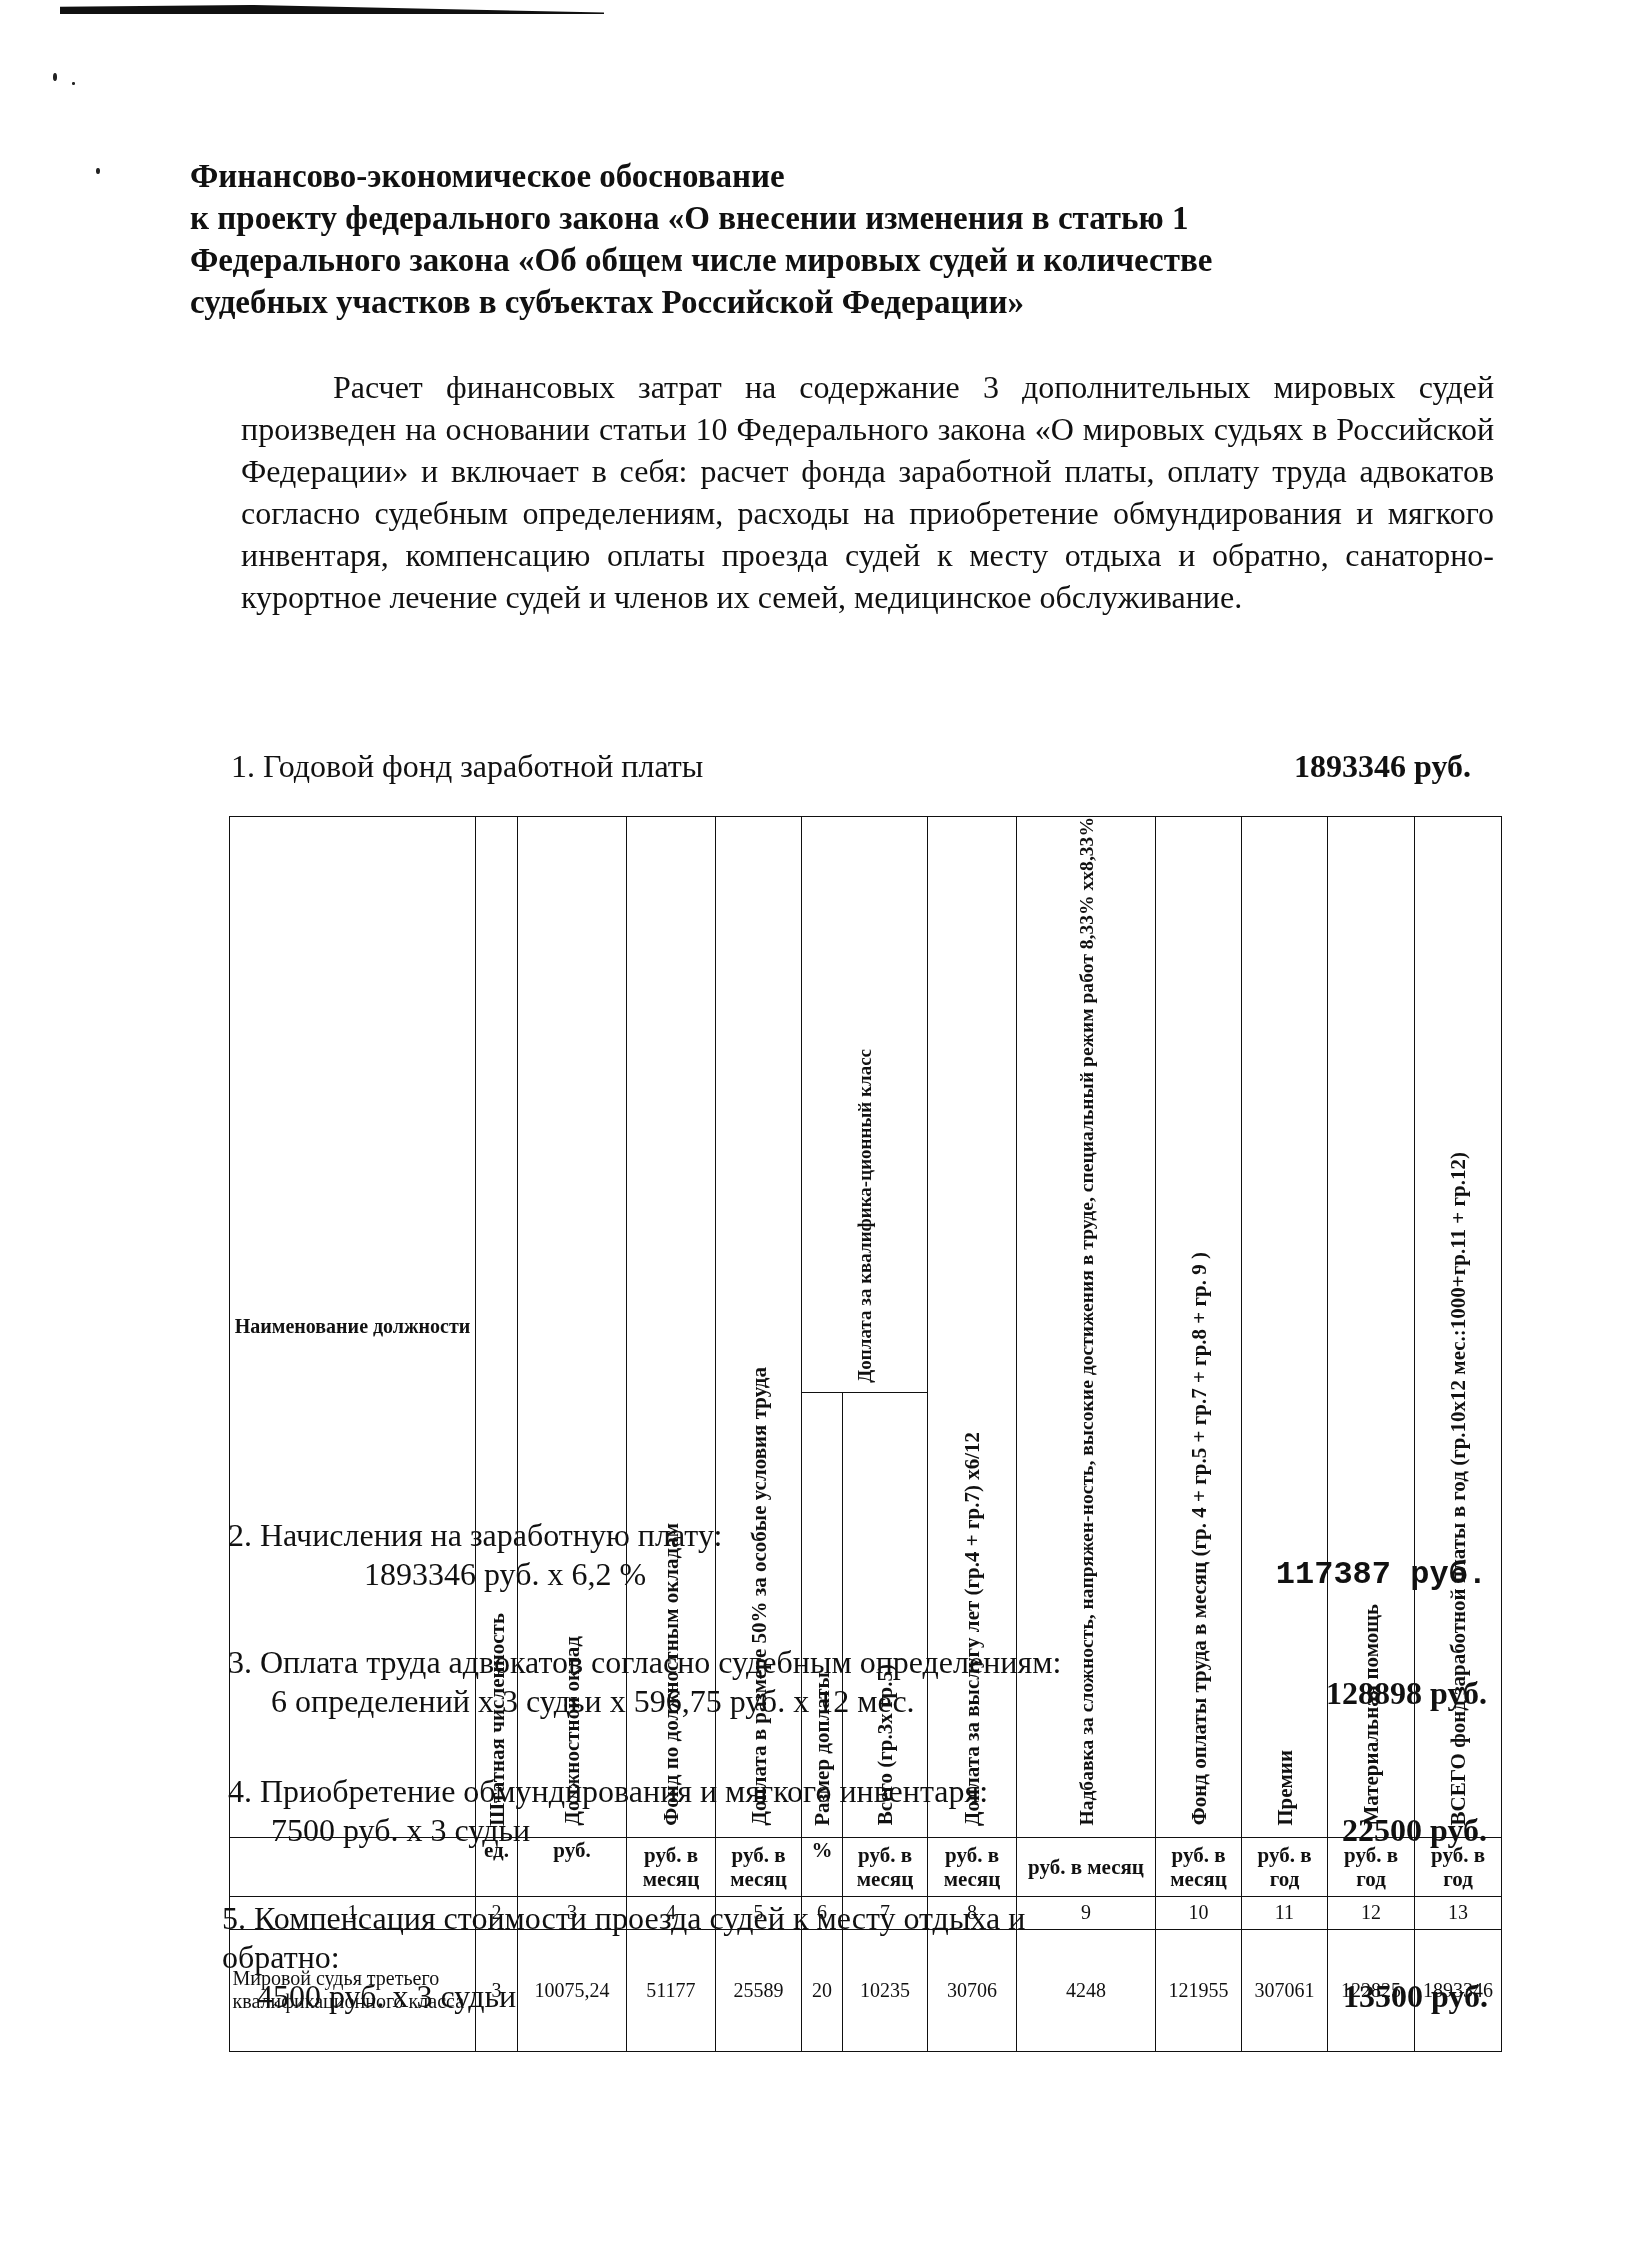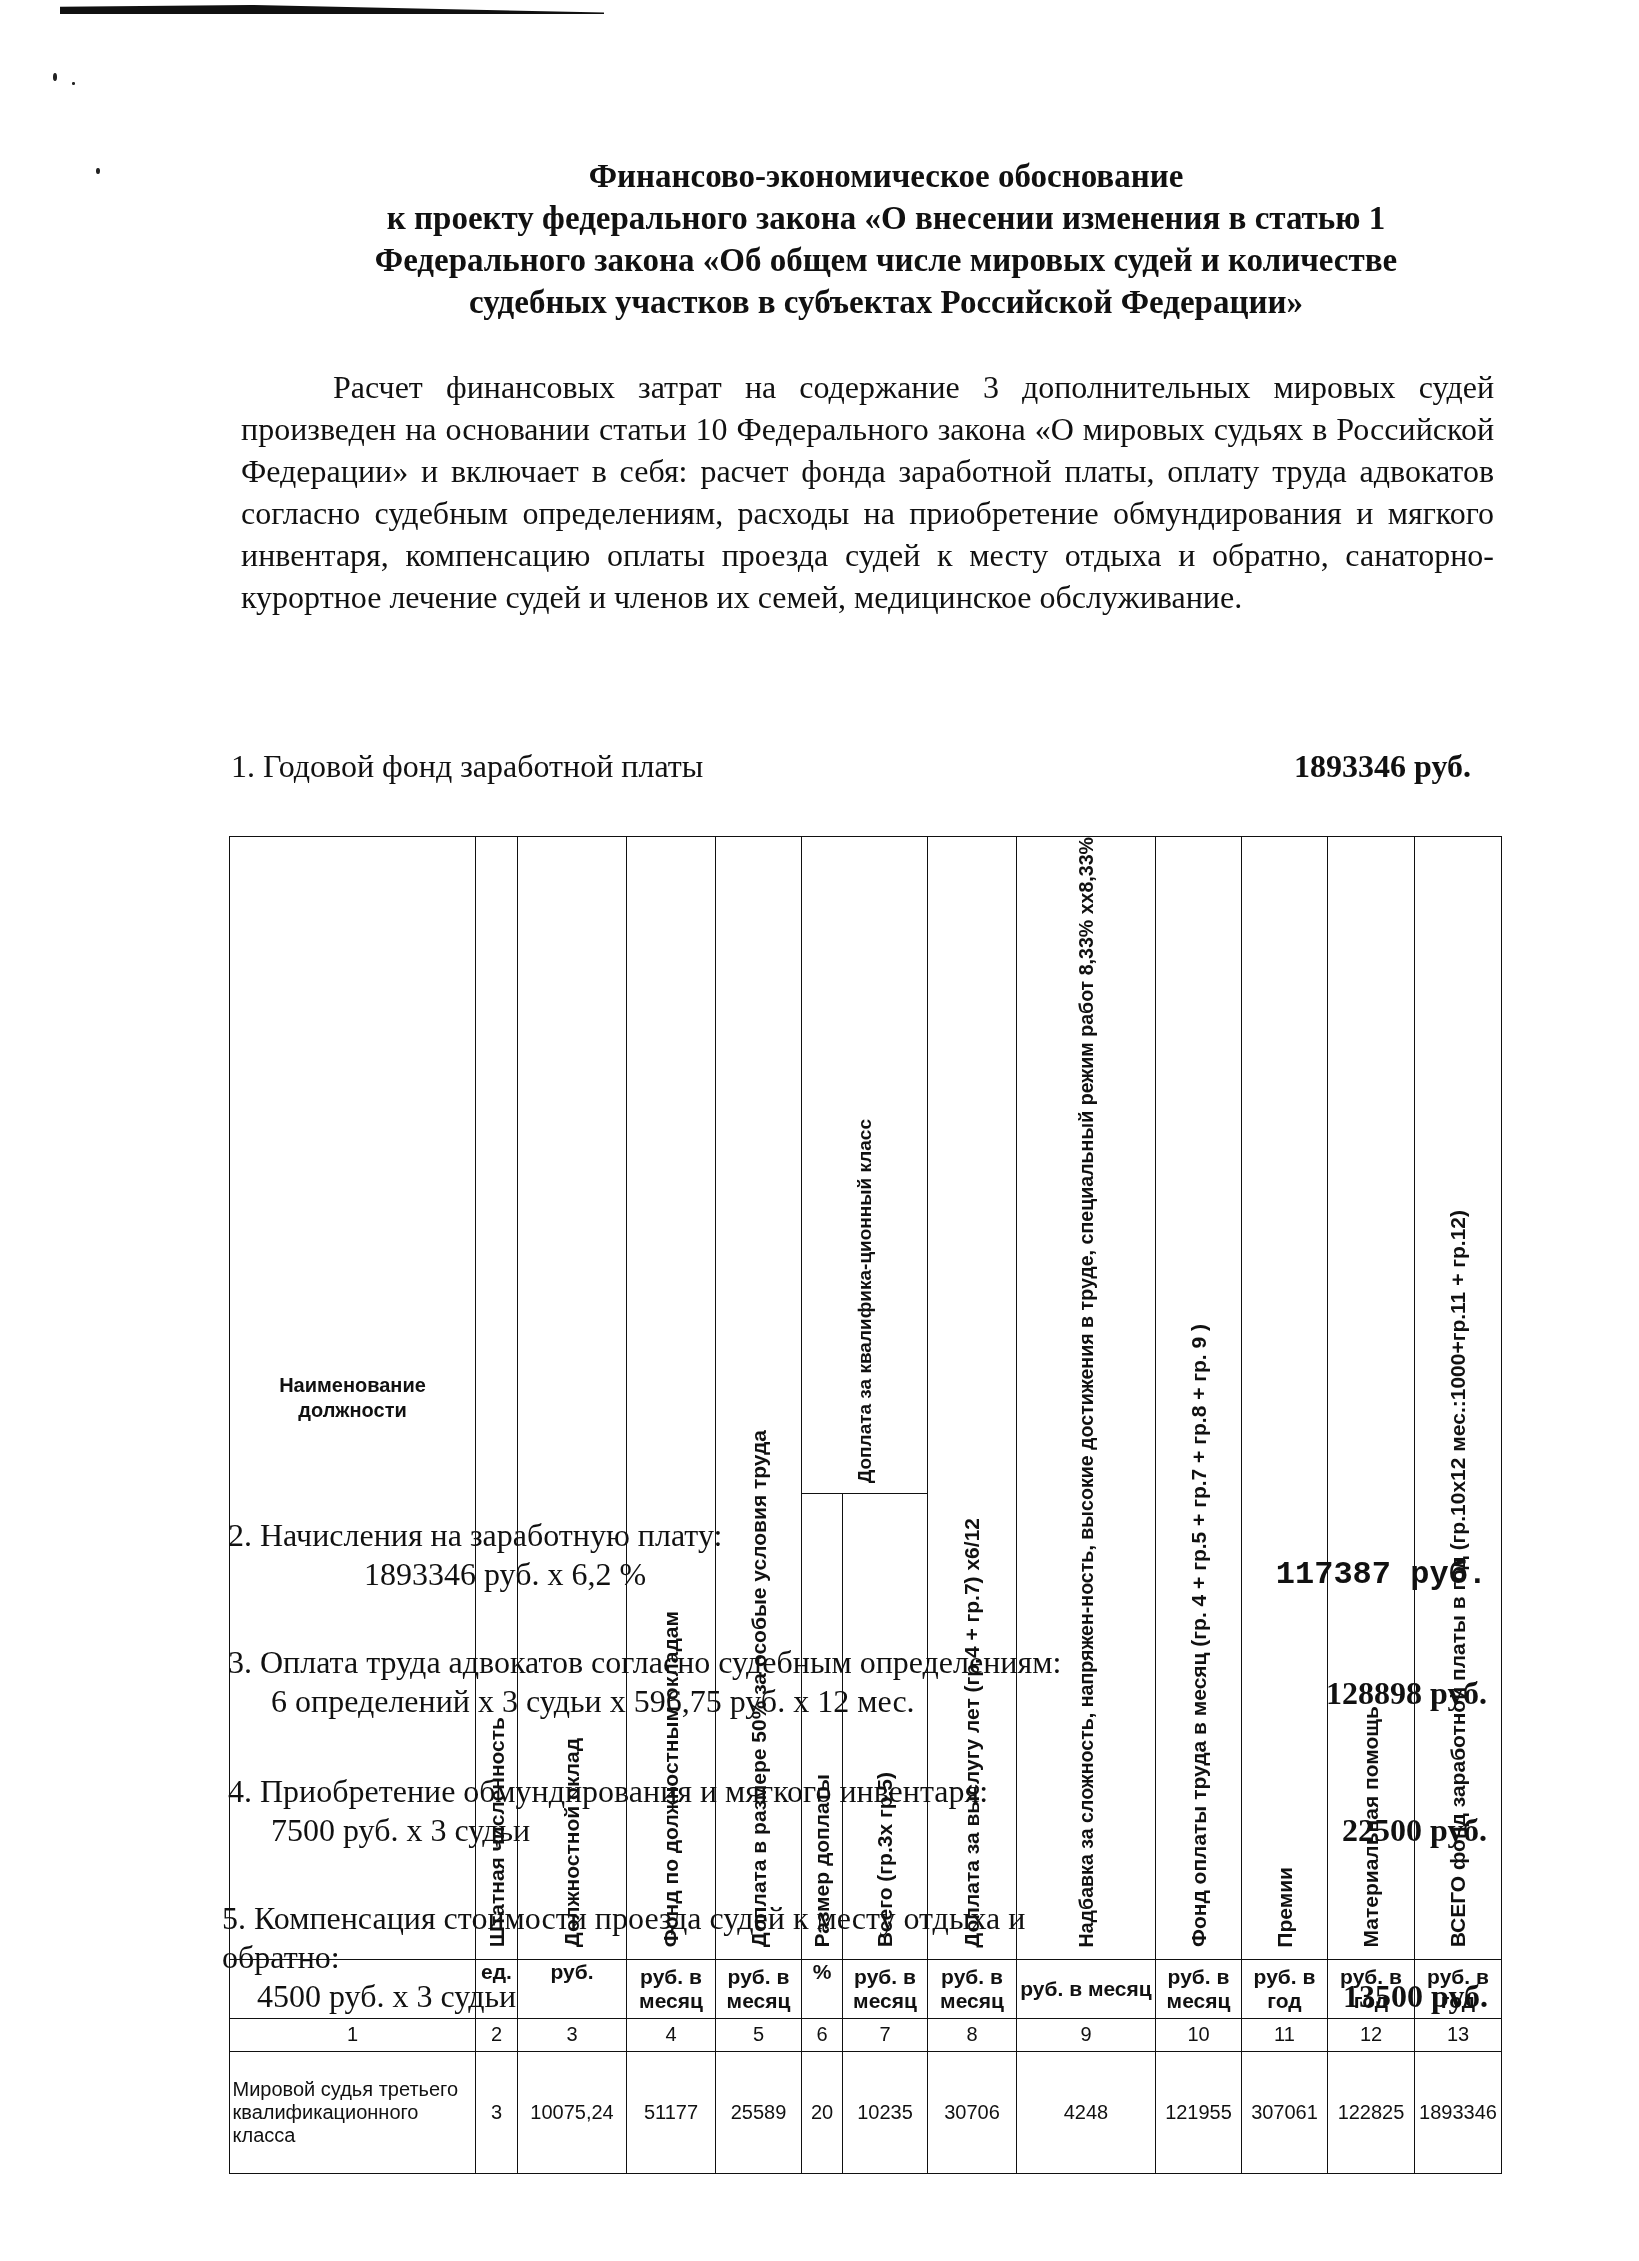--- a/index.html
+++ b/index.html
@@ -2,26 +2,26 @@
 <html style="font-size:10px"><head>
 <meta charset="utf-8">
 <style>
   html, body { margin:0; padding:0; background:#fff; }
   body { width:1640px; height:2261px; position:relative; overflow:hidden;
          font-family:"Liberation Serif","DejaVu Serif",serif; color:#111; }
   .abs { position:absolute; }
   .topbar { left:60px; top:5px; width:544px; height:8.9px; background:#111;
             clip-path: polygon(0 20%, 35% 0, 100% 85%, 100% 100%, 0 100%); }
   .speck { position:absolute; background:#222; border-radius:50%; }
-  .title { left:190px; width:1392px; text-align:center; font-weight:bold; font-size:33px; line-height:42px; top:155px; }
+  .title { left:190px; width:1392px; font-weight:bold; font-size:33px; line-height:42px; top:155px; }
   .para { left:241px; width:1253px; top:366px; font-size:32px; line-height:42px; text-align:justify; text-indent:92px; }
   .row { position:absolute; left:231px; width:1240px; font-size:32px; line-height:39px; }
   .row .amt { position:absolute; right:0; top:0; font-weight:bold; }
   table.fund { position:absolute; left:229px; top:816px; width:1272px; border-collapse:collapse; table-layout:fixed;
-               font-family:Liberation Sans, sans-serif;margin-top:20px; }
+               font-family:Liberation Serif, serif; }
   table.fund td { border:1.9px solid #111; padding:0; vertical-align:middle; text-align:center; font-size:20px; line-height:23px; }
   .vert { writing-mode:vertical-rl; transform:rotate(180deg); display:inline-block; text-align:left; font-size:21px; line-height:24px; font-weight:bold; }
   .hdr-name { font-size:20px; line-height:25px; font-weight:bold; }
   .unit { font-weight:bold; font-size:21px; line-height:24px; }
   .num { font-size:21.5px; line-height:25px; }
   .data td { vertical-align:top; font-size:21px; line-height:26.6px; }
   .data td.name { text-align:left; padding-left:2.5px; }
 </style>
 </head>
 <body>

